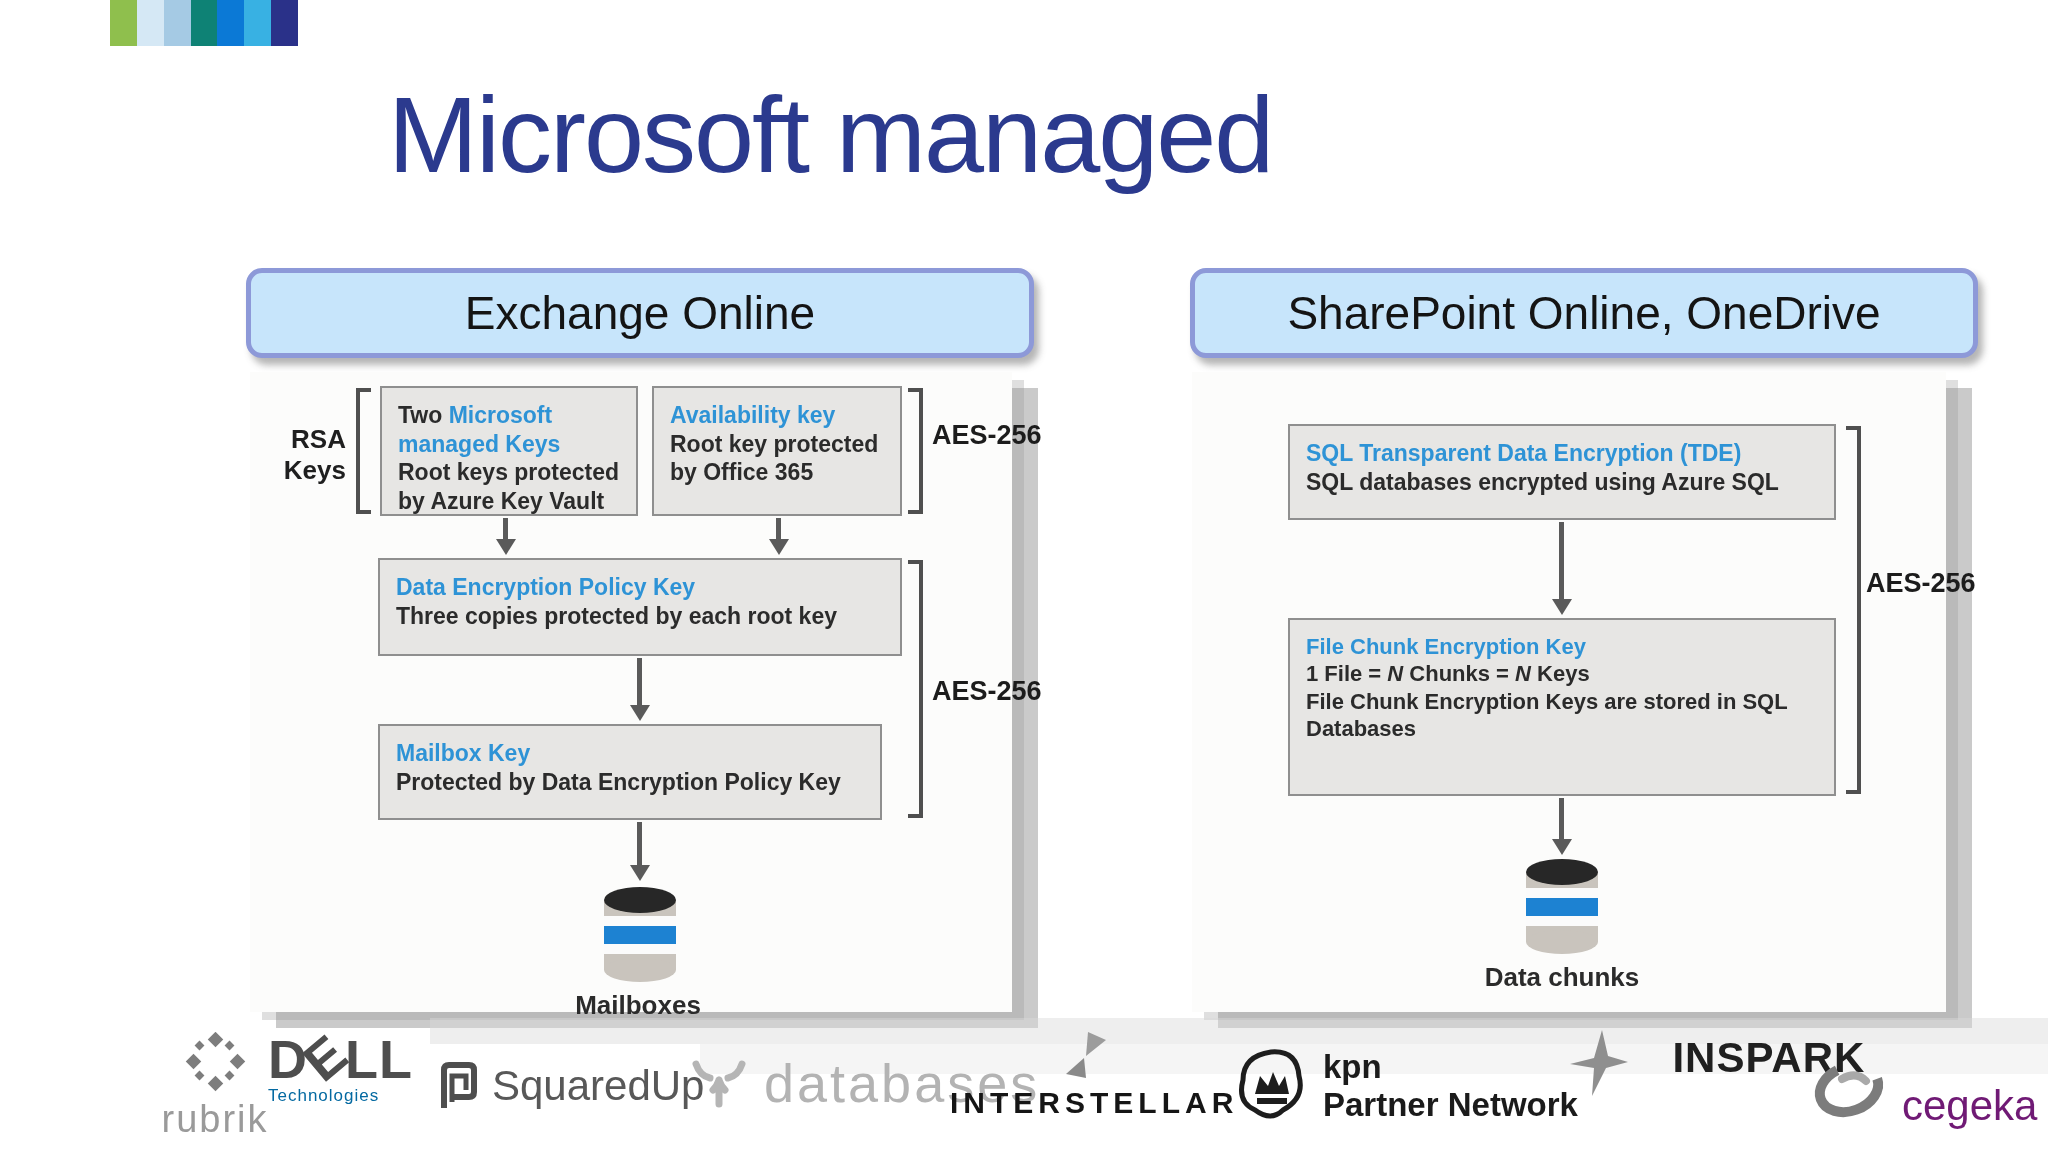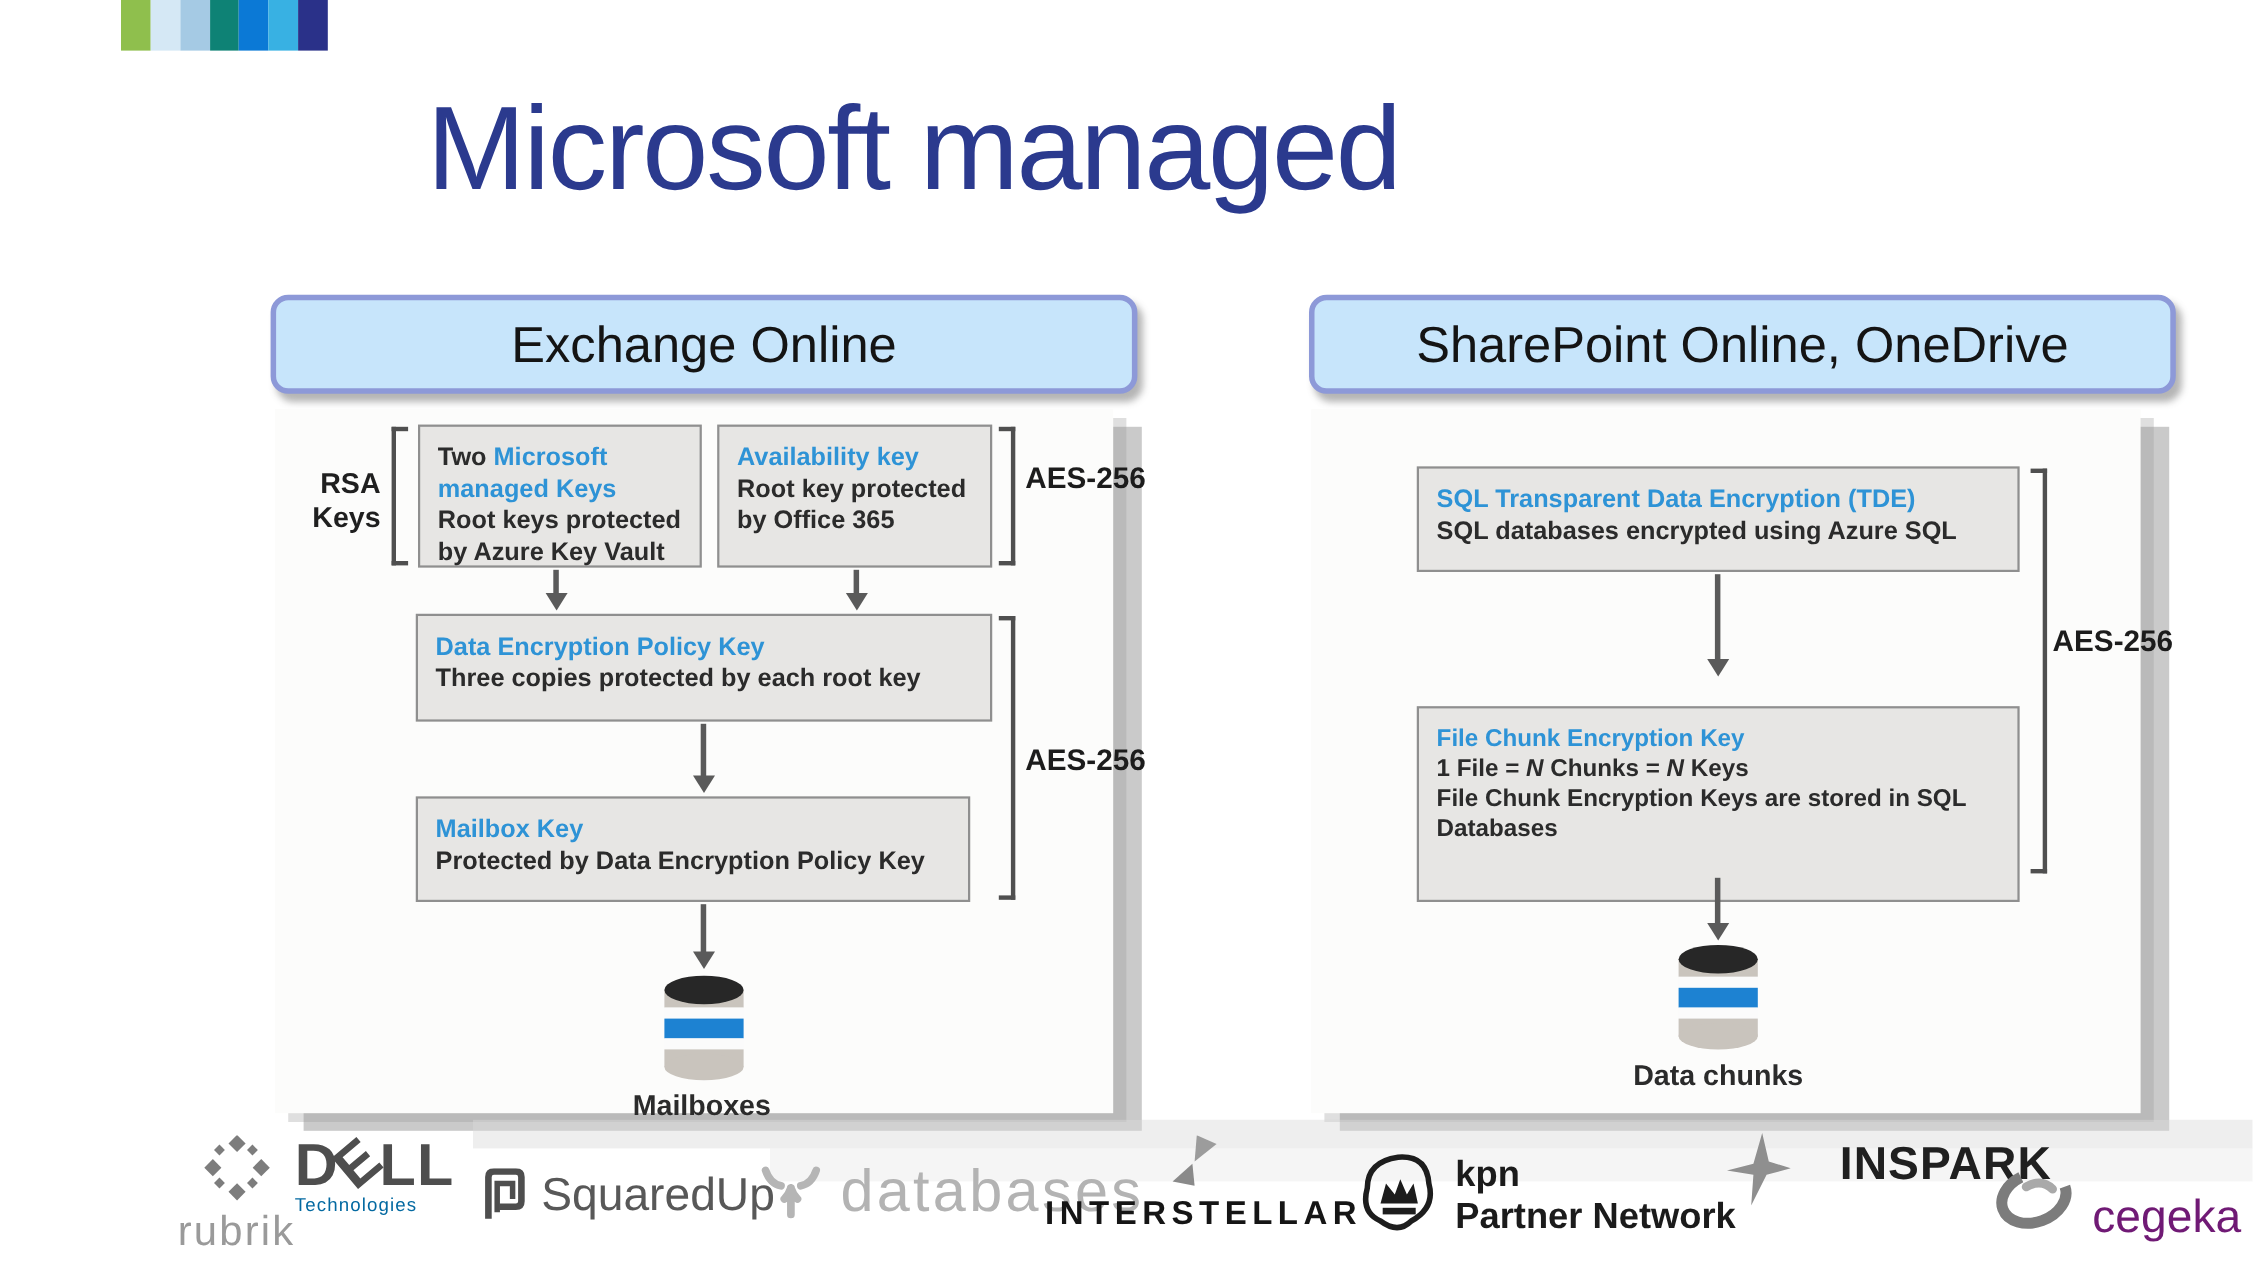--- a/index.html
+++ b/index.html
@@ -137,21 +137,21 @@
   <div class="abs kbox" style="left:1288px;top:424px;width:548px;height:96px;">
     <div class="bl">SQL Transparent Data Encryption (TDE)</div>
     <div class="dk">SQL databases encrypted using Azure SQL</div>
   </div>
 
   <div class="abs bracket-r" style="left:1846px;top:426px;height:368px;"></div>
   <div class="abs aes" style="left:1866px;top:568px;">AES-256</div>
 
   <div class="abs arrow" style="left:1559px;top:522px;height:78px;"></div>
 
-  <div class="abs kbox" style="left:1288px;top:618px;width:548px;height:178px;font-size:22px;margin-top:24px;">
+  <div class="abs kbox" style="left:1288px;top:618px;width:548px;height:178px;font-size:22px;">
     <div class="bl">File Chunk Encryption Key</div>
     <div class="dk"><span>1 File = </span><i>N</i><span> Chunks = </span><i>N</i><span> Keys</span></div>
     <div class="dk">File Chunk Encryption Keys are stored in SQL Databases</div>
   </div>
 
   <div class="abs arrow" style="left:1559px;top:798px;height:42px;"></div>
 
   <svg class="abs" style="left:1523px;top:856px;" width="78" height="100" viewBox="0 0 78 100">
     <rect x="3" y="16" width="72" height="16" fill="#c9c4bd"></rect>
     <rect x="3" y="32" width="72" height="10" fill="#fbfbfb"></rect>

